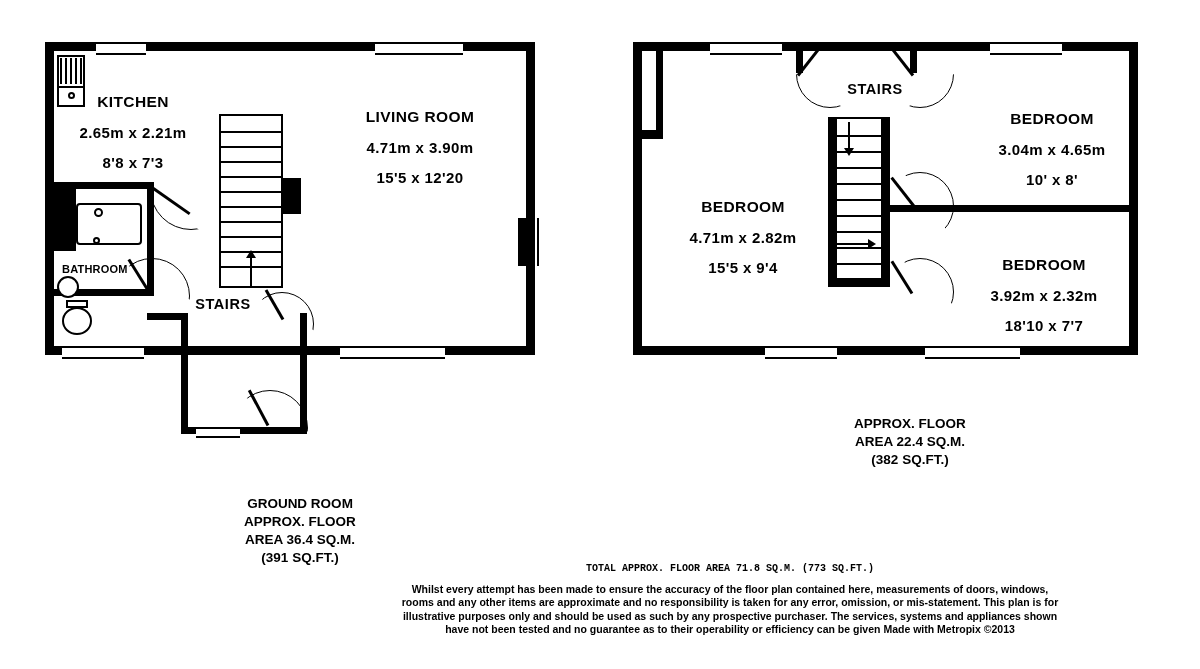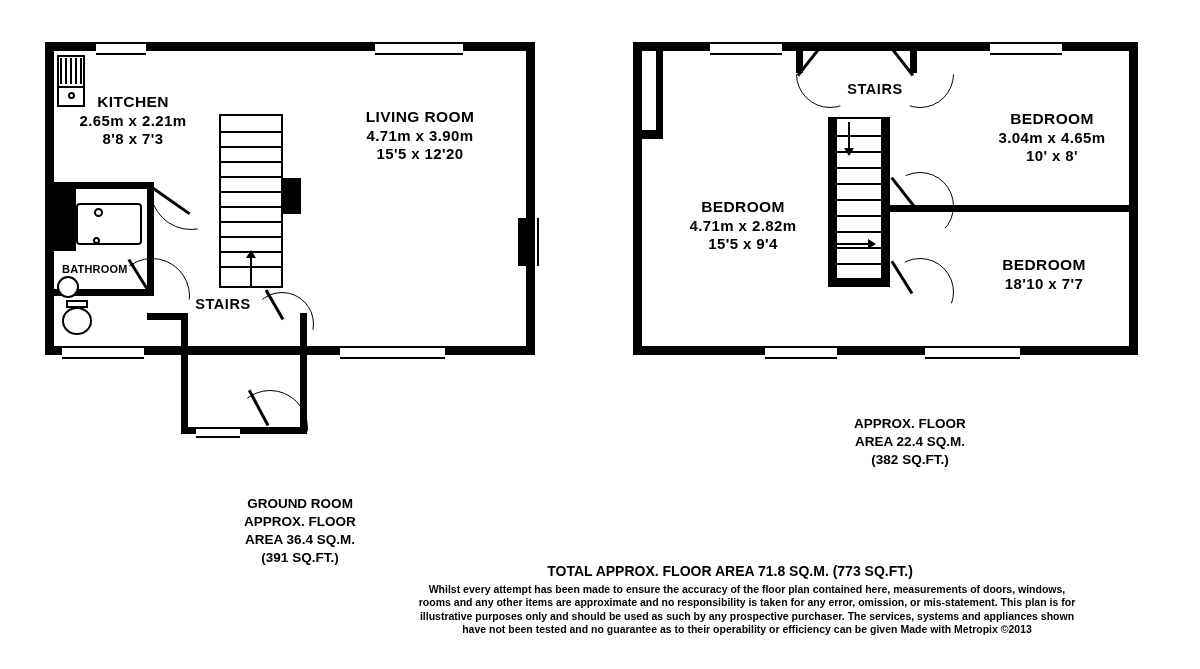--- a/index.html
+++ b/index.html
@@ -39,25 +39,25 @@
   .label {
     position: absolute;
     text-align: center;
     line-height: 1.22;
     white-space: nowrap;
     font-weight: bold;
   }
   .label .ln { display: block; }
 
   .room-name { font-size: 15.5px; letter-spacing: .4px; }
-  .room-dims { font-size: 15px; }
+  .room-dims { font-size: 15px; margin-top: 12px; }
   .small-name { font-size: 11px; letter-spacing: .2px; }
   .stairs-label { font-size: 14.5px; letter-spacing: .6px; }
   .floor-note { font-size: 13.5px; line-height: 1.34; font-weight: bold; }
-  .total-note { font-size: 14px; font-weight: bold; }
+  .total-note { font-size: 10px; font-weight: bold; font-family: Liberation Mono, monospace; }
   .disclaimer {
     position: absolute;
     text-align: center;
     font-size: 10.5px;
     line-height: 1.28;
     font-weight: bold;
     color: #000;
   }
 
   
@@ -250,35 +250,36 @@
     </div>
 
     <div class="label room-name" style="left:367px;top:110px;width:170px;">
       <span class="ln">BEDROOM</span>
       <span class="ln room-dims">3.04m x 4.65m</span>
       <span class="ln room-dims">10' x 8'</span>
     </div>
 
     <div class="label room-name" style="left:353px;top:256px;width:182px;">
       <span class="ln">BEDROOM</span>
+      <span class="ln room-dims">3.92m x 2.32m</span>
       <span class="ln room-dims">18'10 x 7'7</span>
     </div>
   </div>
 
   <div class="label floor-note" style="left:795px;top:415px;width:230px;">
     <span class="ln">APPROX. FLOOR</span>
     <span class="ln">AREA 22.4 SQ.M.</span>
     <span class="ln">(382 SQ.FT.)</span>
   </div>
 
   <div class="label total-note" style="left:450px;top:563px;width:560px;">
     <span class="ln">TOTAL APPROX. FLOOR AREA 71.8 SQ.M. (773 SQ.FT.)</span>
   </div>
 
-  <div class="disclaimer" style="left:400px;top:583px;width:660px;margin-left:17px;">
+  <div class="disclaimer" style="left:400px;top:583px;width:660px;">
     <span class="ln">Whilst every attempt has been made to ensure the accuracy of the floor plan contained here, measurements</span>
     <span class="ln">of doors, windows, rooms and any other items are approximate and no responsibility is taken for any error,</span>
     <span class="ln">omission, or mis-statement. This plan is for illustrative purposes only and should be used as such by any</span>
     <span class="ln">prospective purchaser. The services, systems and appliances shown have not been tested and no guarantee</span>
     <span class="ln">as to their operability or efficiency can be given</span>
     <span class="ln">Made with Metropix ©2013</span>
   </div>
 
 </div>
 

